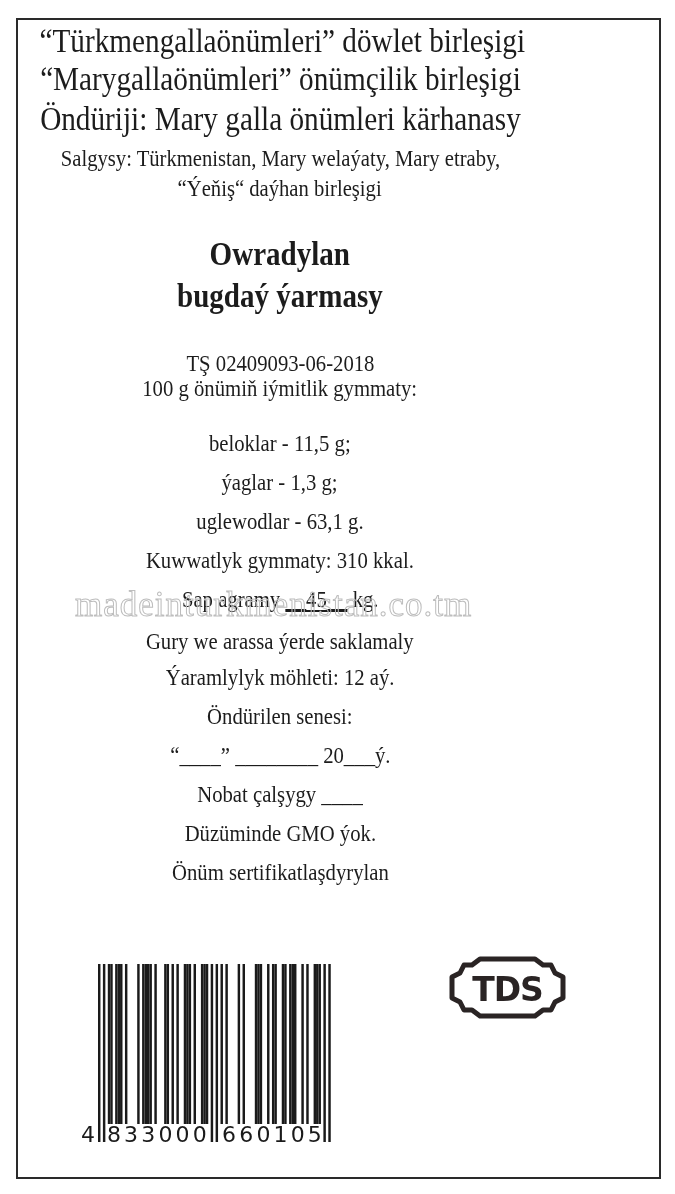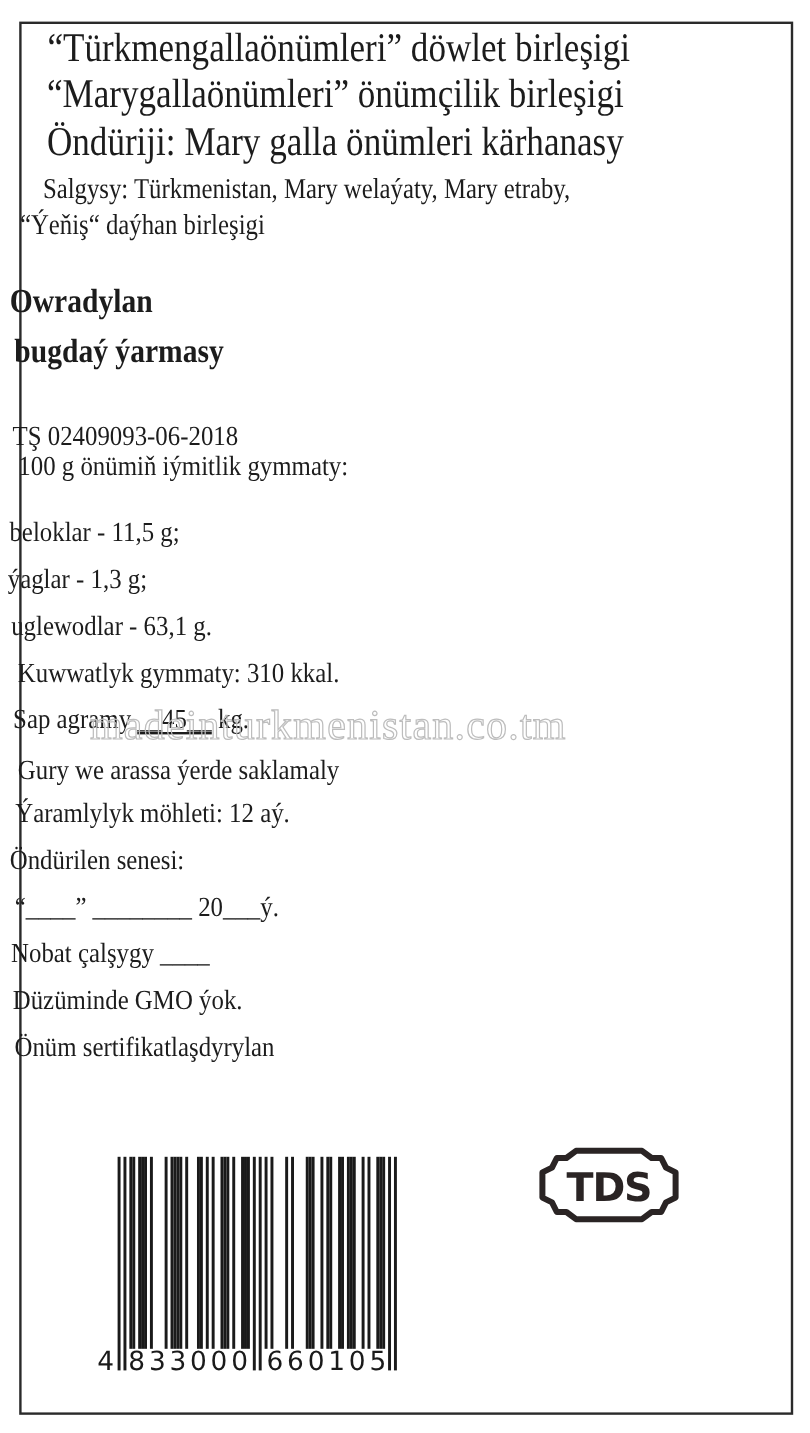--- a/index.html
+++ b/index.html
@@ -1,26 +1,26 @@
 <!DOCTYPE html>
 <html><head>
 <meta charset="utf-8">
 <style>
   html, body { margin: 0; padding: 0; background: #ffffff; }
   body { width: 675px; height: 1194px; position: relative; overflow: hidden;
          font-family: "Liberation Serif", "DejaVu Serif", serif; color: #1c1c1c; }
   .frame { position: absolute; left: 16px; top: 18px; width: 645px; height: 1161px;
            border: 2px solid #2a2a2a; box-sizing: border-box; }
-  .line { position: absolute; left: 0; width: 560px; text-align: left; white-space: nowrap; line-height: 1; }
+  .line { position: absolute; left: 0; width: 560px; text-align: center; white-space: nowrap; line-height: 1; }
   .cond { display: inline-block; transform-origin: center; }
   .hdr { font-size: 34px; }
   .hdr .cond { transform: scaleX(0.86); }
   .sub { font-size: 24px; }
   .sub .cond { transform: scaleX(0.86); }
-  .title { font-size: 28px; font-weight: bold; }
+  .title { font-size: 33px; font-weight: bold; }
   .title .cond { transform: scaleX(0.88); }
   .body { font-size: 23px; }
   .body .cond { transform: scaleX(0.9); }
   .u { text-decoration: underline; text-underline-offset: 3px; }
   .watermark { position: absolute; left: 75px; top: 585px; font-family: Liberation Serif, serif;
                font-size: 35px; color: transparent; -webkit-text-stroke: 1px #bdbdbd; letter-spacing: 1px;
                white-space: nowrap; pointer-events: none; }
   .barcode { position: absolute; left: 80px; top: 962px; width: 260px; height: 185px; }
   .barcode svg { display: block; }
   .tds { position: absolute; left: 445px; top: 955px; width: 125px; height: 65px; text-decoration: underline; }

